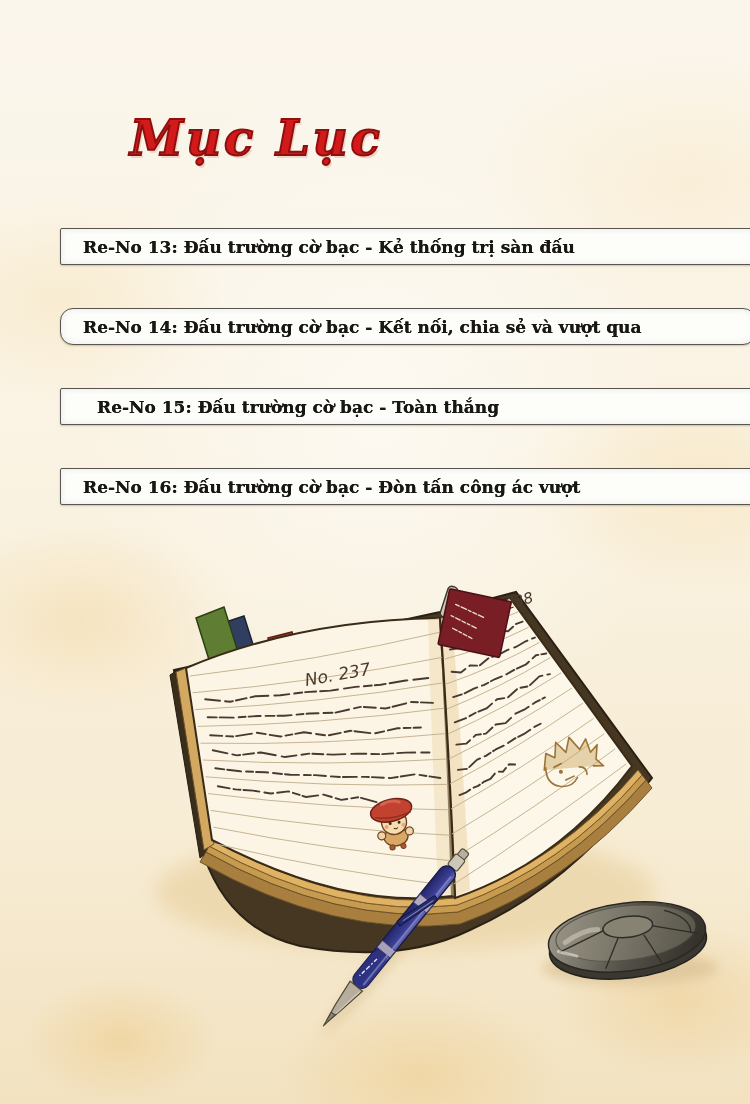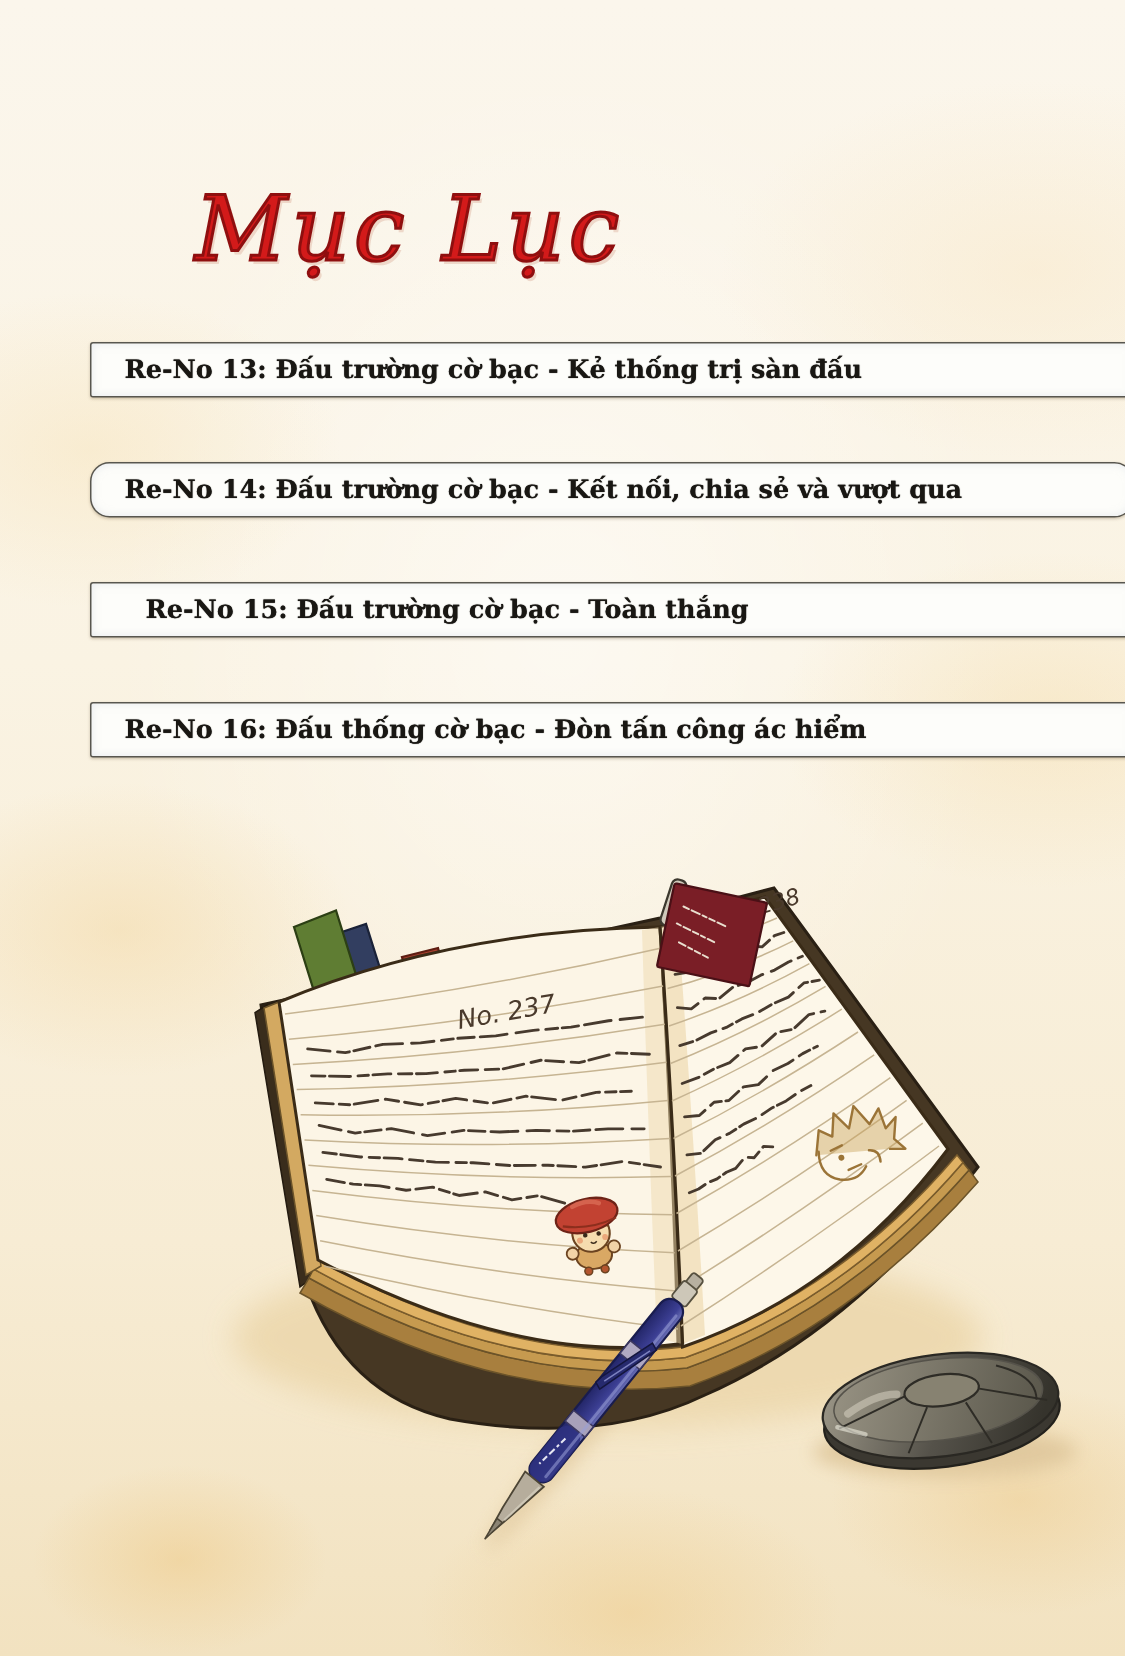--- a/index.html
+++ b/index.html
@@ -12,22 +12,22 @@
       radial-gradient(180px 110px at 680px 1000px, rgba(236,199,132,.45), transparent 70%),
       radial-gradient(220px 140px at 80px 620px,  rgba(243,216,164,.5), transparent 70%),
       radial-gradient(260px 160px at 700px 480px, rgba(245,221,172,.45), transparent 70%),
       radial-gradient(240px 150px at 60px 300px,  rgba(247,228,188,.5), transparent 70%),
       radial-gradient(300px 180px at 690px 180px, rgba(248,230,196,.45), transparent 70%),
       radial-gradient(400px 500px at 375px 420px, rgba(255,255,255,.5), transparent 75%),
       linear-gradient(180deg,#fbf6ec 0%, #faf3e3 40%, #f7ecd4 75%, #f2e2c0 100%);
   }
   .title{
     position:absolute;left:130px;top:80px;
-    font-family:"DejaVu Serif",serif;font-weight:normal;font-style:italic;
-    font-size:60px;line-height:1.1;letter-spacing:3px;
+    font-family:"DejaVu Serif",serif;font-weight:bold;font-style:italic;
+    font-size:48px;line-height:1.1;letter-spacing:3px;
     color:#d31a1a;-webkit-text-stroke:2px #8f0f0f;
     text-shadow:2px 3px 0 rgba(190,110,80,.22);
   }
   .toc-bar{
     position:absolute;left:60px;width:696px;height:37px;box-sizing:border-box;
     background:#fdfdfa;border:1px solid #58564f;border-radius:2px;
     box-shadow:0 1px 2px rgba(120,100,70,.35), inset 0 0 6px rgba(210,215,225,.5);
     display:flex;align-items:center;padding:0 10px 0 22px;
   }
   .toc-bar:nth-of-type(1){top:228px;}
@@ -51,21 +51,21 @@
   <div class="toc-bar">
     <span class="toc-label">Re-No 13: Đấu trường cờ bạc - Kẻ thống trị sàn đấu</span>
   </div>
   <div class="toc-bar">
     <span class="toc-label">Re-No 14: Đấu trường cờ bạc - Kết nối, chia sẻ và vượt qua</span>
   </div>
   <div class="toc-bar">
     <span class="toc-label">Re-No 15: Đấu trường cờ bạc - Toàn thắng</span>
   </div>
   <div class="toc-bar">
-    <span class="toc-label">Re-No 16: Đấu thống cờ bạc - Đòn tấn công ác hiểm</span>
+    <span class="toc-label">Re-No 16: Đấu trường cờ bạc - Đòn tấn công ác vượt</span>
   </div>
 </div>
 
 <svg id="illus" width="750" height="559" viewBox="0 545 750 559">
   <defs>
     <filter id="b6" x="-60%" y="-60%" width="220%" height="220%">
         <feGaussianBlur stdDeviation="6"></feGaussianBlur>
       </filter>
     <filter id="b10" x="-60%" y="-60%" width="220%" height="220%">
         <feGaussianBlur stdDeviation="10"></feGaussianBlur>

